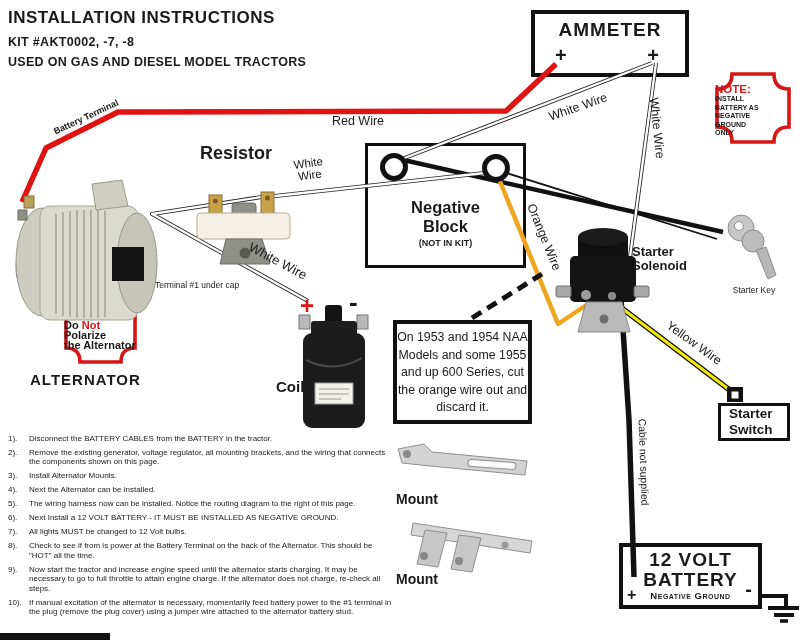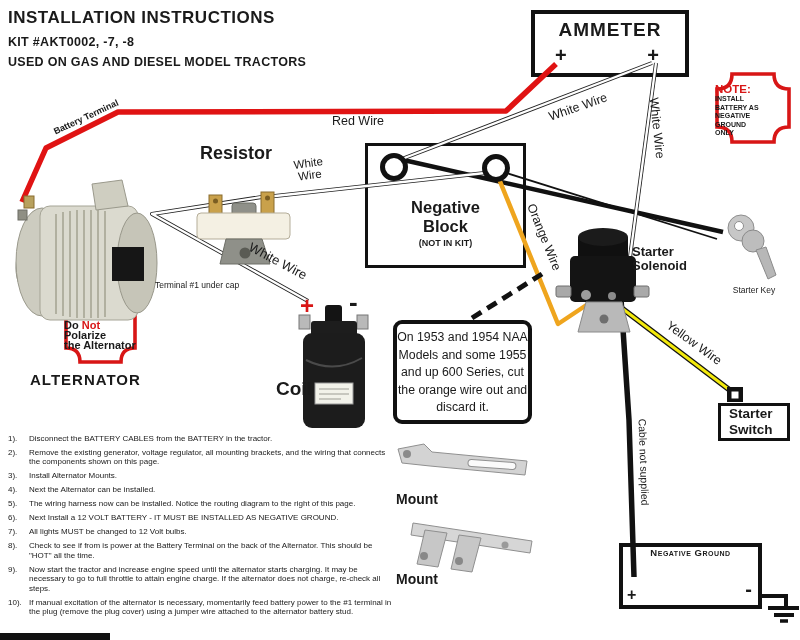--- a/index.html
+++ b/index.html
@@ -9,21 +9,21 @@
   .ctr{transform:translate(-50%,-50%);white-space:nowrap;}
   
   .t1{font-size:17px;font-weight:bold;letter-spacing:.5px;}
   .t2{font-size:12.5px;font-weight:bold;letter-spacing:.3px;}
   
   .blackbox{position:absolute;background:#fff;border:4px solid #111;box-sizing:border-box;text-align:center;}
   .ammeter-title{font-size:19px;font-weight:bold;letter-spacing:1px;margin-top:5px;}
   .plus{font-size:20px;font-weight:bold;position:absolute;top:30px;}
   .tb-l1{font-size:16.5px;font-weight:bold;margin-top:52px;line-height:19px;}
   .tb-sub{font-size:9px;font-weight:bold;margin-top:2px;}
-  .note1953{font-size:12.3px;line-height:17.5px;padding-top:5px;border-radius:9px;}
+  .note1953{font-size:12.3px;line-height:17.5px;padding-top:5px;}
   .sw-line{font-size:13.5px;font-weight:bold;line-height:16px;text-align:left;padding-left:8px;}
   .bat-big{font-size:19px;font-weight:bold;letter-spacing:1px;line-height:20px;}
   .bat-sub{font-size:9.5px;font-weight:bold;font-variant:small-caps;letter-spacing:.5px;}
   
   .badge{position:absolute;}
   .badge svg{position:absolute;left:0;top:0;}
   .badge .btxt{position:relative;text-align:left;}
   .bnote{color:#d81616;font-weight:bold;font-size:11.5px;}
   .bline{font-weight:bold;font-size:7px;line-height:8.5px;}
   .bline2{font-weight:bold;font-size:11px;line-height:10px;}
@@ -91,20 +91,22 @@
   <div class="blackbox note1953" style="left:393px;top:320px;width:139px;height:104px;">
     <span style="white-space:normal;">On 1953 and 1954 NAA Models and some 1955 and up 600 Series, cut the orange wire out and discard it.</span>
   </div>
 
   <div class="blackbox" style="left:718px;top:403px;width:72px;height:38px;border-width:3.5px;">
     <div class="sw-line">Starter</div>
     <div class="sw-line">Switch</div>
   </div>
 
   <div class="blackbox" style="left:619px;top:543px;width:143px;height:66px;">
+    <div class="bat-big" style="margin-top:3px;">12 VOLT</div>
+    <div class="bat-big">BATTERY</div>
     <div class="bat-sub">Negative Ground</div>
     <span class="abs" style="left:4px;bottom:1px;font-size:16px;font-weight:bold;">+</span>
     <span class="abs" style="right:6px;bottom:4px;font-size:20px;font-weight:bold;">-</span>
   </div>
 
   <div id="instructions" class="layer1">
     <div class="ins">
         <span class="num">1).</span>
         <span class="txt">Disconnect the BATTERY CABLES from the BATTERY in the tractor.</span>
       </div>
@@ -288,21 +290,21 @@
   <div class="wl ctr layer3" style="left:578px;top:107px;transform:translate(-50%,-50%) rotate(-19deg);">White Wire</div>
   <div class="wl ctr layer3" style="left:657px;top:128px;transform:translate(-50%,-50%) rotate(84deg);">White Wire</div>
   <div class="wl ctr layer3" style="left:278px;top:261px;transform:translate(-50%,-50%) rotate(28deg);font-size:13px;">White Wire</div>
   <div class="wl ctr layer3" style="left:544px;top:237px;transform:translate(-50%,-50%) rotate(68deg);">Orange Wire</div>
   <div class="wl ctr layer3" style="left:694px;top:343px;transform:translate(-50%,-50%) rotate(36deg);">Yellow Wire</div>
   <div class="wl ctr layer3" style="left:644px;top:462px;transform:translate(-50%,-50%) rotate(88deg);font-size:10.5px;">Cable not supplied</div>
   <div class="wl layer3" style="left:155px;top:280px;font-size:8.5px;">Terminal #1 under cap</div>
 
   <div class="complbl layer3" style="left:200px;top:143px;font-size:18px;">Resistor</div>
   <div class="complbl layer3" style="left:30px;top:371px;font-size:15px;letter-spacing:1px;">ALTERNATOR</div>
-  <div class="complbl layer3" style="left:276px;top:378px;font-size:19px;">Coil</div>
+  <div class="complbl layer3" style="left:276px;top:378px;font-size:15px;">Coil</div>
   <div class="complbl layer3" style="left:300px;top:292px;font-size:24px;color:#d81616;">+</div>
   <div class="complbl layer3" style="left:349px;top:287px;font-size:26px;">-</div>
   <div class="complbl layer3" style="left:632px;top:245px;font-size:13px;line-height:14px;">
     <div>Starter</div>
     <div>Solenoid</div>
   </div>
   <div class="wl ctr layer3" style="left:754px;top:290px;font-size:8.5px;">Starter Key</div>
   <div class="complbl layer3" style="left:396px;top:491px;font-size:14px;">Mount</div>
   <div class="complbl layer3" style="left:396px;top:571px;font-size:14px;">Mount</div>
 

